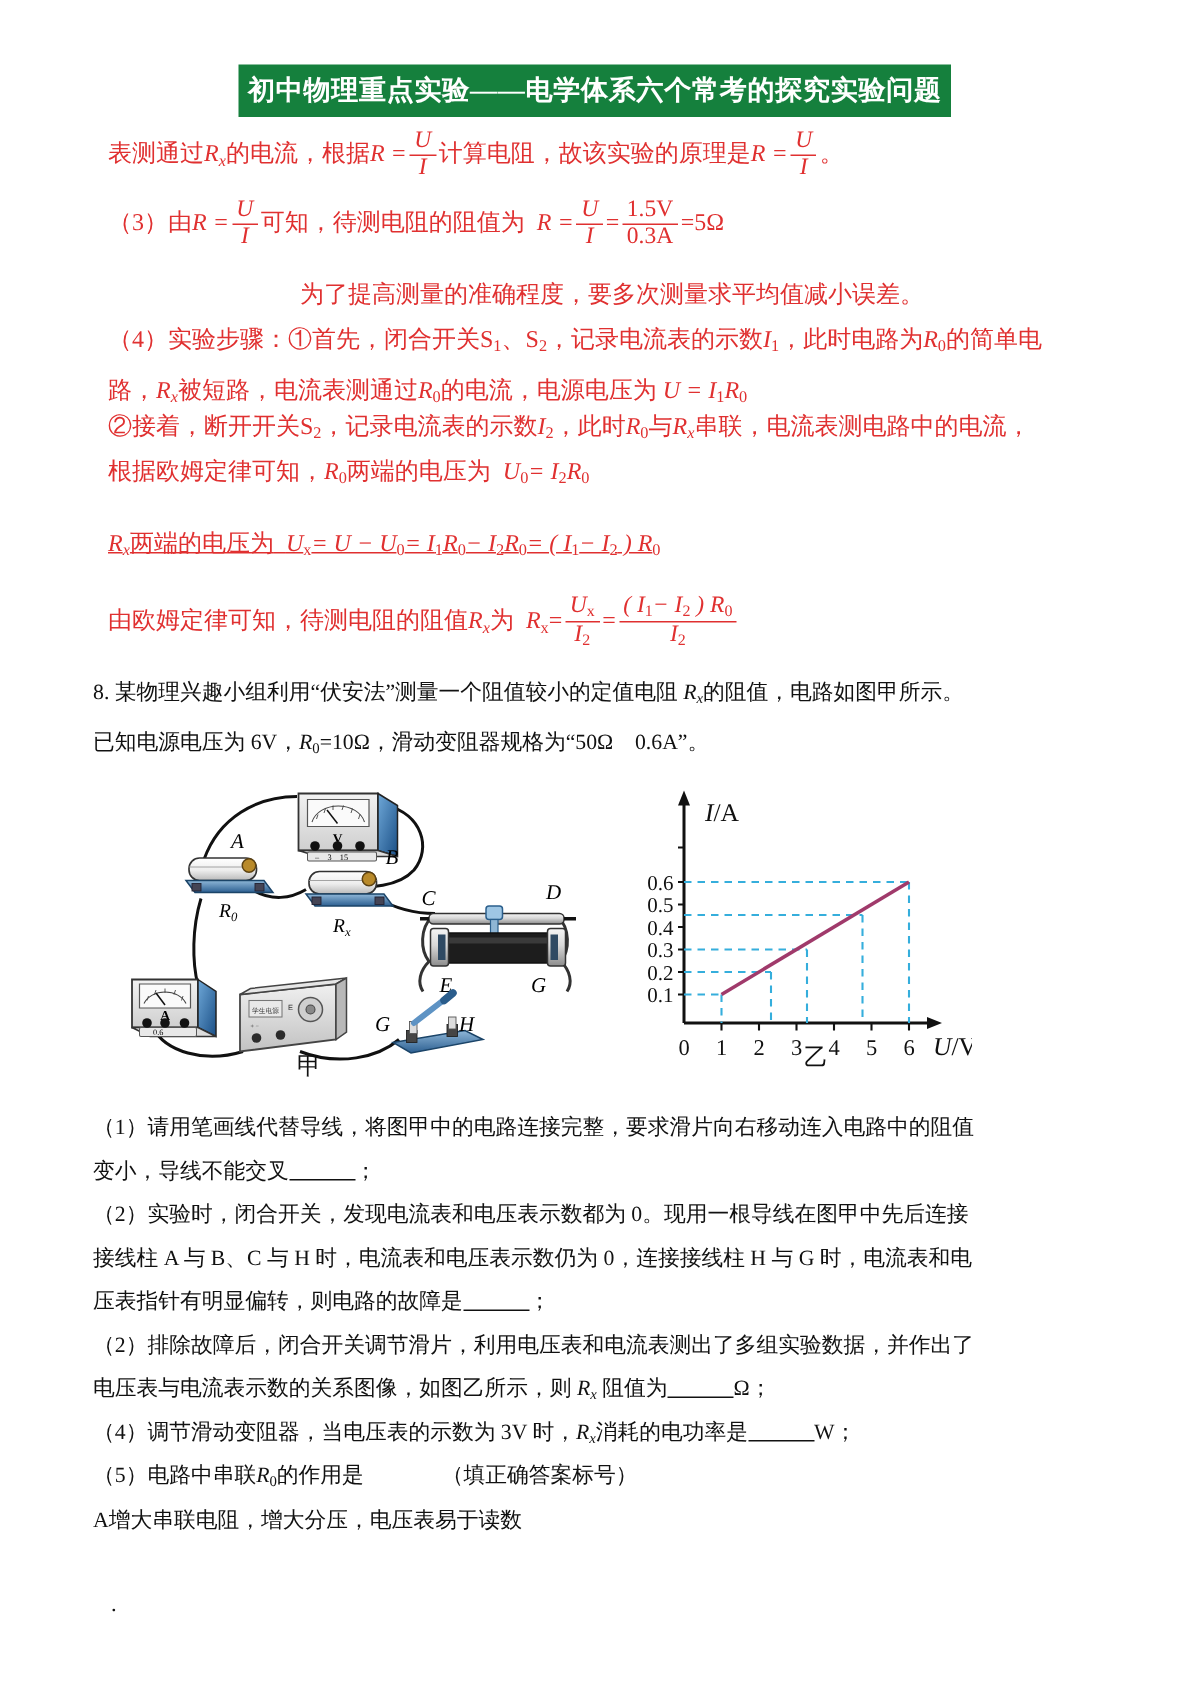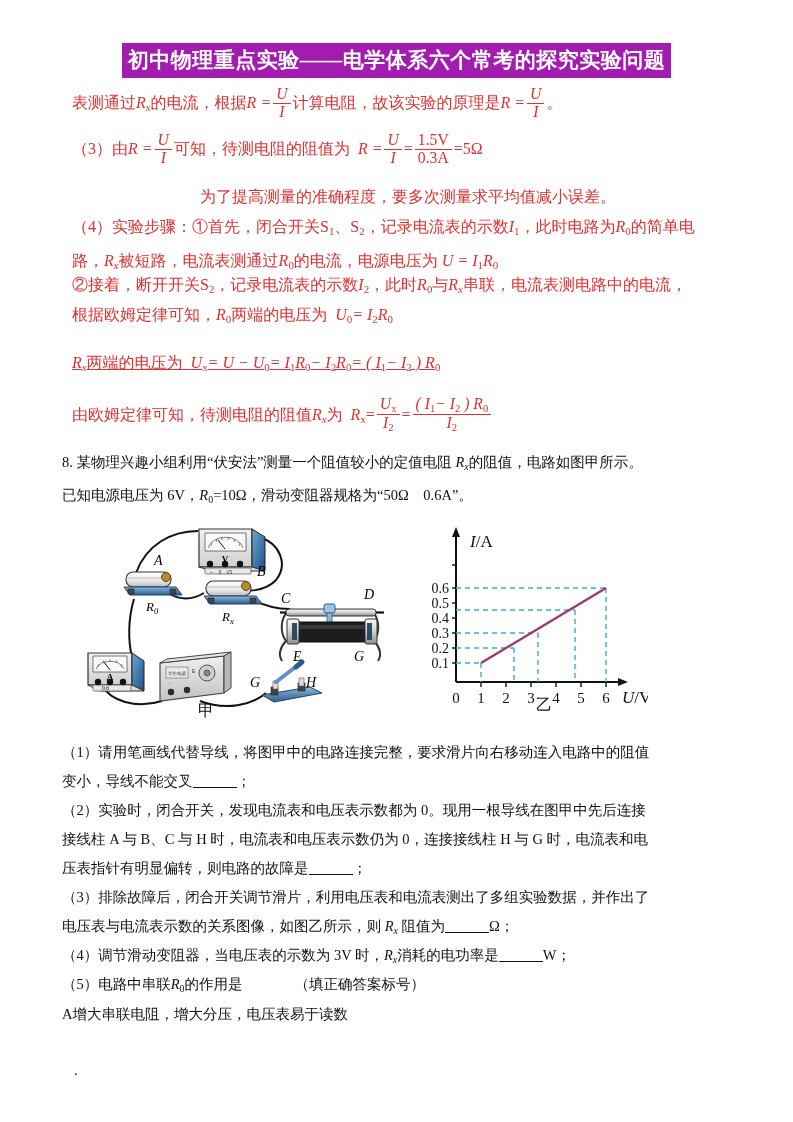--- a/index.html
+++ b/index.html
@@ -25,25 +25,25 @@
 
   
   .banner-wrap {
     position: absolute;
     left: 0; top: 43px;
     width: 793px;
     text-align: center;
   }
   .banner {
     display: inline-block;
-    background: #a21caf;
+    background: #15803d;
     color: #ffffff;
     font-family: "Liberation Serif", "DejaVu Serif", serif;
     font-weight: bold;
-    font-size: 21px;
+    font-size: 18px;
     line-height: 30px;
     padding: 2px 6px 3px 6px;
     letter-spacing: 0.5px;
     white-space: nowrap;
   }
 
   
   .red-block {
     position: absolute;
     left: 72px;
@@ -413,21 +413,21 @@
 
   <div class="blk-text" style="top:796px;">
     <span class="ln">（2）实验时，闭合开关，发现电流表和电压表示数都为 0。现用一根导线在图甲中先后连接</span>
     <span class="ln">接线柱 A 与 B、C 与 H 时，电流表和电压表示数仍为 0，连接接线柱 H 与 G 时，电流表和电</span>
     <span class="ln">
       <span>压表指针有明显偏转，则电路的故障是</span><span class="fill"></span><span>；</span>
     </span>
   </div>
 
   <div class="blk-text" style="top:883px;">
-    <span class="ln">（3）排除故障后，闭合开关调节滑片，利用电压表和电流表测出了多组实验数据，并作出了</span>
+    <span class="ln">（2）排除故障后，闭合开关调节滑片，利用电压表和电流表测出了多组实验数据，并作出了</span>
     <span class="ln">
       <span>电压表与电流表示数的关系图像，如图乙所示，则</span>&nbsp;<span class="m">R</span><sub>x</sub>&nbsp;<span>阻值为</span><span class="fill"></span><span>Ω；</span>
     </span>
   </div>
 
   <div class="blk-text" style="top:941px;">
     <span class="ln">
       <span>（4）调节滑动变阻器，当电压表的示数为 3V 时，</span><span class="m">R</span><sub>x</sub><span>消耗的电功率是</span><span class="fill"></span><span>W；</span>
     </span>
   </div>

